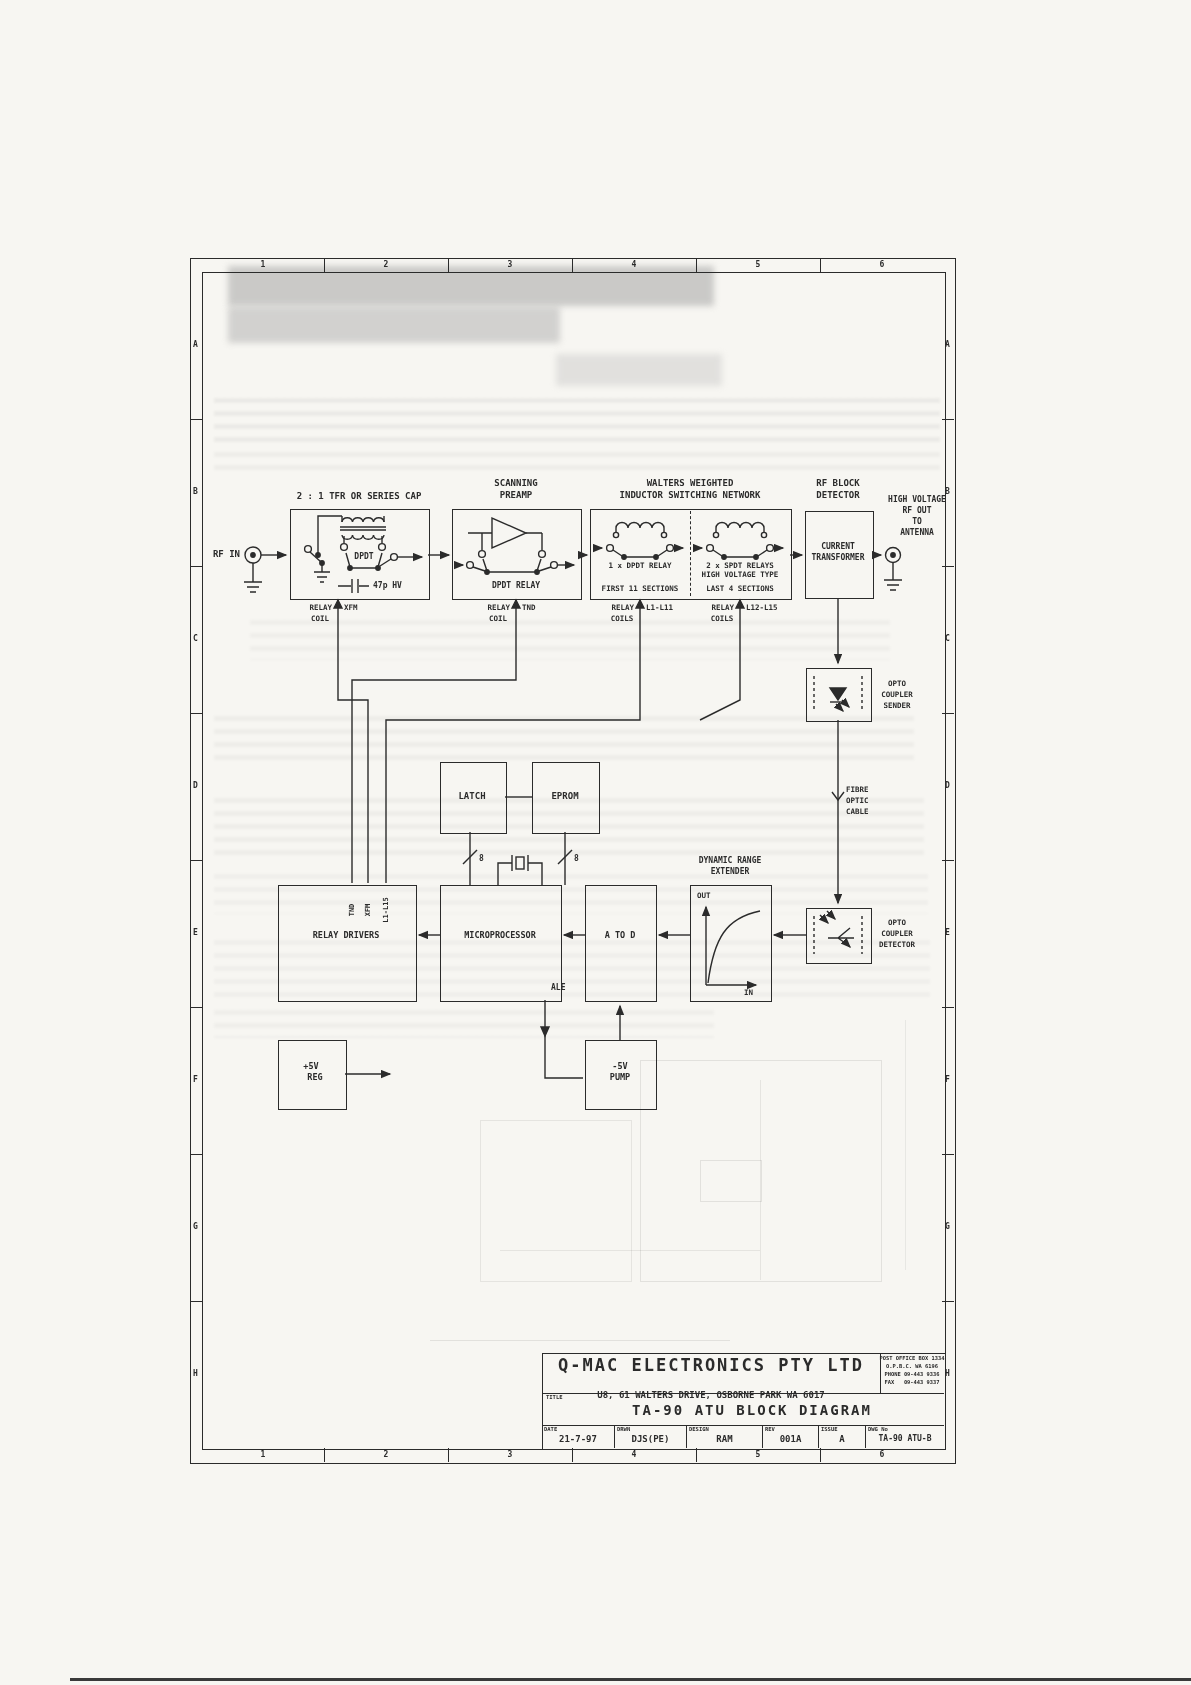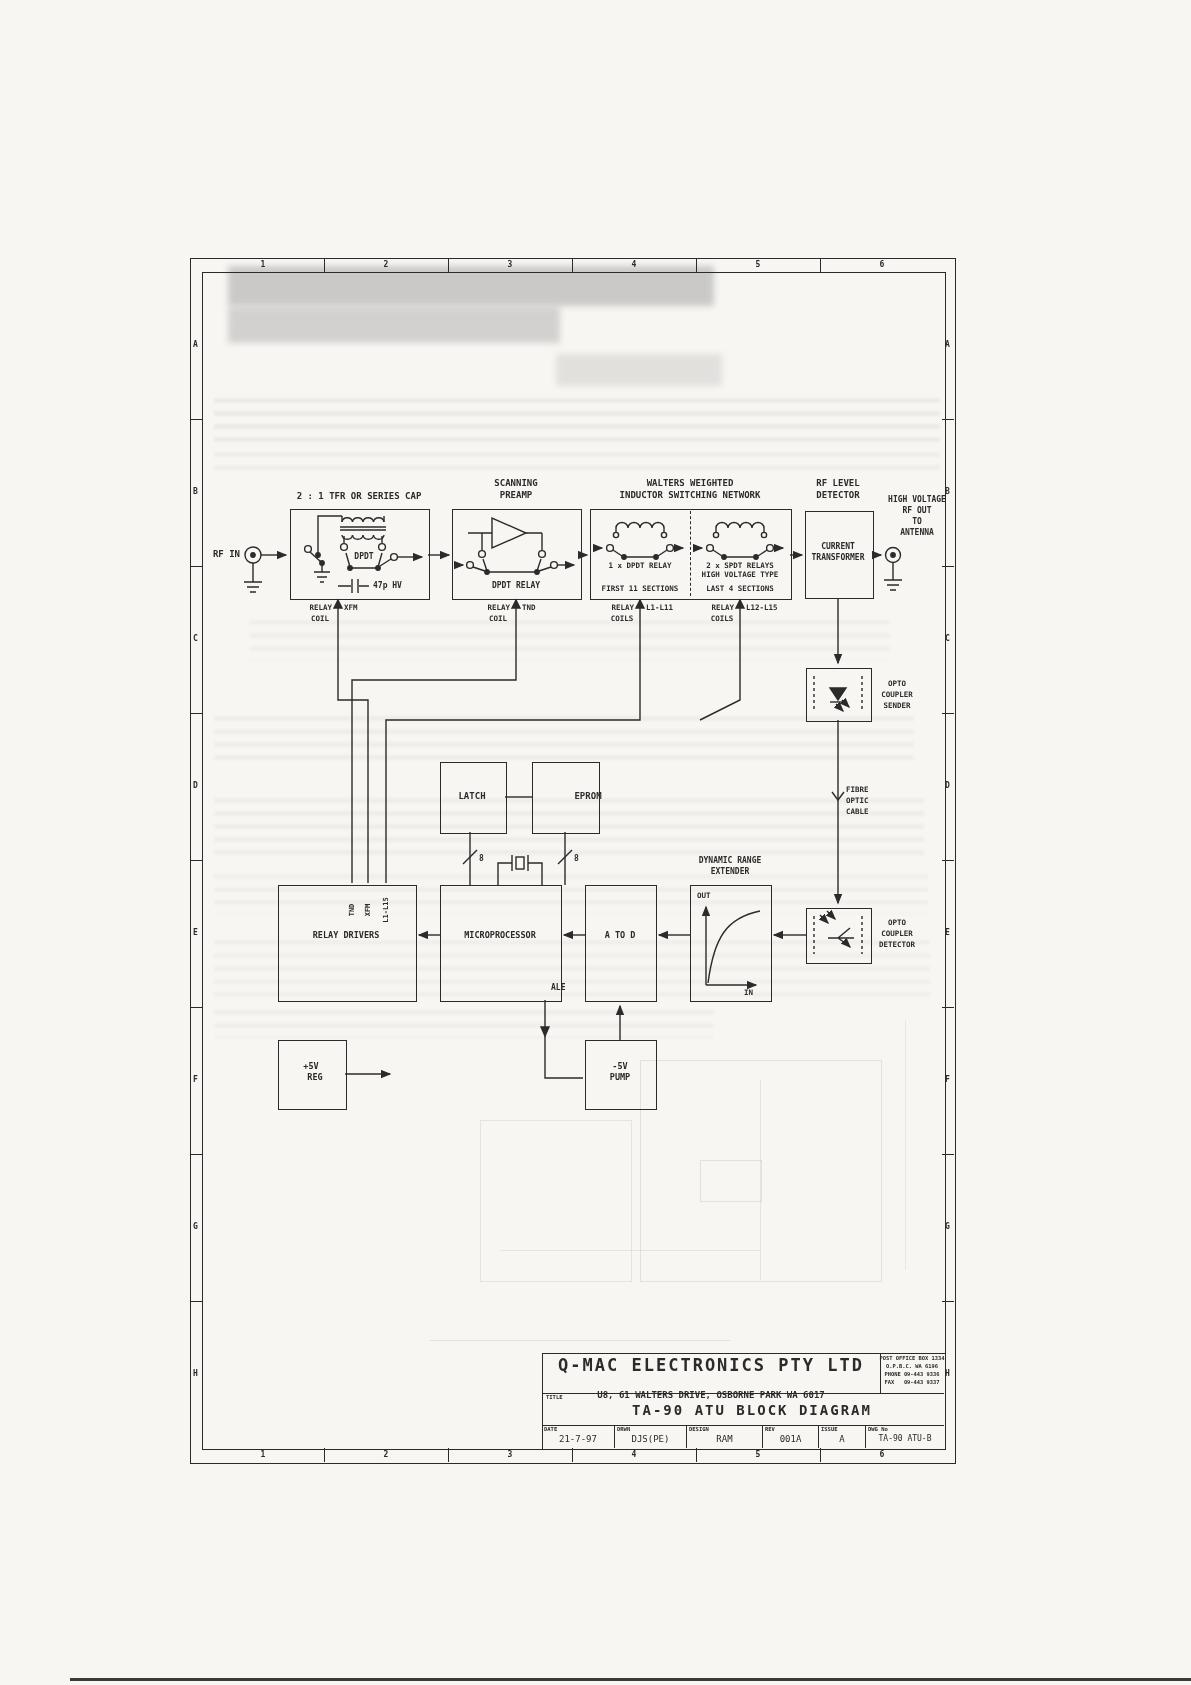--- a/index.html
+++ b/index.html
@@ -13,21 +13,21 @@
   .thin{border-width:1.2px;}
   .ghost{position:absolute;pointer-events:none;}
   .pg{position:absolute;pointer-events:none;opacity:.5;filter:blur(1.2px);
       background:repeating-linear-gradient(180deg,rgba(125,125,125,.18) 0 5px,transparent 5px 13px);}
   .rotv{position:absolute;width:14px;height:44px;}
   .rotv span{position:absolute;left:50%;top:50%;transform:translate(-50%,-50%) rotate(-90deg);
       font-size:7px;font-weight:bold;white-space:nowrap;}
   svg{position:absolute;left:0;top:0;}
   .tb-cell{position:absolute;border-left:1.6px solid #2b2b2b;box-sizing:border-box;height:100%;}
   .tb-lab{position:absolute;left:2px;top:1px;font-size:5.5px;font-weight:bold;}
-  .tb-val{position:absolute;left:0;right:0;top:9px;text-align:center;font-size:9px;font-weight:normal;}
+  .tb-val{position:absolute;left:0;right:0;top:9px;text-align:center;font-size:9px;font-weight:bold;}
 </style>
 </head>
 <body>
 
 <div id="page">
 
   <div class="ghost" style="left:228px;top:266px;width:486px;height:40px;background:#9e9e9e;opacity:.5;filter:blur(3px);"></div>
   <div class="ghost" style="left:228px;top:307px;width:332px;height:36px;background:#a6a6a6;opacity:.45;filter:blur(3px);"></div>
   <div class="ghost" style="left:556px;top:354px;width:166px;height:32px;background:#b9b9b9;opacity:.35;filter:blur(3px);"></div>
   <div class="pg" style="left:214px;top:398px;width:726px;height:44px;"></div>
@@ -302,21 +302,21 @@
   <div class="t f8 ctr" style="left:516px;top:582px;">DPDT RELAY</div>
 
   <div class="t f9 ctr" style="left:690px;top:479px;">WALTERS WEIGHTED</div>
   <div class="t f9 ctr" style="left:690px;top:491px;">INDUCTOR SWITCHING NETWORK</div>
   <div class="t f7 ctr" style="left:640px;top:562px;">1 x DPDT RELAY</div>
   <div class="t f7 ctr" style="left:640px;top:585px;">FIRST 11 SECTIONS</div>
   <div class="t f7 ctr" style="left:740px;top:562px;">2 x SPDT RELAYS</div>
   <div class="t f7 ctr" style="left:740px;top:571px;">HIGH VOLTAGE TYPE</div>
   <div class="t f7 ctr" style="left:740px;top:585px;">LAST 4 SECTIONS</div>
 
-  <div class="t f9 ctr" style="left:838px;top:479px;">RF LEVEL</div>
+  <div class="t f9 ctr" style="left:838px;top:479px;">RF BLOCK</div>
   <div class="t f9 ctr" style="left:838px;top:491px;">DETECTOR</div>
   <div class="t f8 ctr" style="left:838px;top:543px;">CURRENT</div>
   <div class="t f8 ctr" style="left:838px;top:554px;">TRANSFORMER</div>
 
   <div class="t f8 ctr" style="left:917px;top:496px;">HIGH VOLTAGE</div>
   <div class="t f8 ctr" style="left:917px;top:507px;">RF OUT</div>
   <div class="t f8 ctr" style="left:917px;top:518px;">TO</div>
   <div class="t f8 ctr" style="left:917px;top:529px;">ANTENNA</div>
 
   <div class="t f7 rgt" style="left:288px;top:604px;width:44px;">RELAY</div>
@@ -336,21 +336,21 @@
   <div class="t f7 ctr" style="left:897px;top:691px;">COUPLER</div>
   <div class="t f7 ctr" style="left:897px;top:702px;">SENDER</div>
   <div class="t f7" style="left:846px;top:786px;">FIBRE</div>
   <div class="t f7" style="left:846px;top:797px;">OPTIC</div>
   <div class="t f7" style="left:846px;top:808px;">CABLE</div>
   <div class="t f7 ctr" style="left:897px;top:919px;">OPTO</div>
   <div class="t f7 ctr" style="left:897px;top:930px;">COUPLER</div>
   <div class="t f7 ctr" style="left:897px;top:941px;">DETECTOR</div>
 
   <div class="t f9 ctr" style="left:472px;top:792px;">LATCH</div>
-  <div class="t f9 ctr" style="left:565px;top:792px;margin-left:23px;">EPROM</div>
+  <div class="t f9 ctr" style="left:565px;top:792px;">EPROM</div>
   <div class="t f8" style="left:479px;top:855px;">8</div>
   <div class="t f8" style="left:574px;top:855px;">8</div>
   <div class="t f8 ctr" style="left:730px;top:857px;">DYNAMIC RANGE</div>
   <div class="t f8 ctr" style="left:730px;top:868px;">EXTENDER</div>
   <div class="t f7" style="left:697px;top:892px;">OUT</div>
   <div class="t f7" style="left:744px;top:989px;">IN</div>
   <div class="t f85 ctr" style="left:500px;top:931px;">MICROPROCESSOR</div>
   <div class="t f8" style="left:551px;top:984px;">ALE</div>
   <div class="t f85 ctr" style="left:620px;top:931px;">A TO D</div>
   <div class="t f85 ctr" style="left:346px;top:931px;">RELAY DRIVERS</div>

